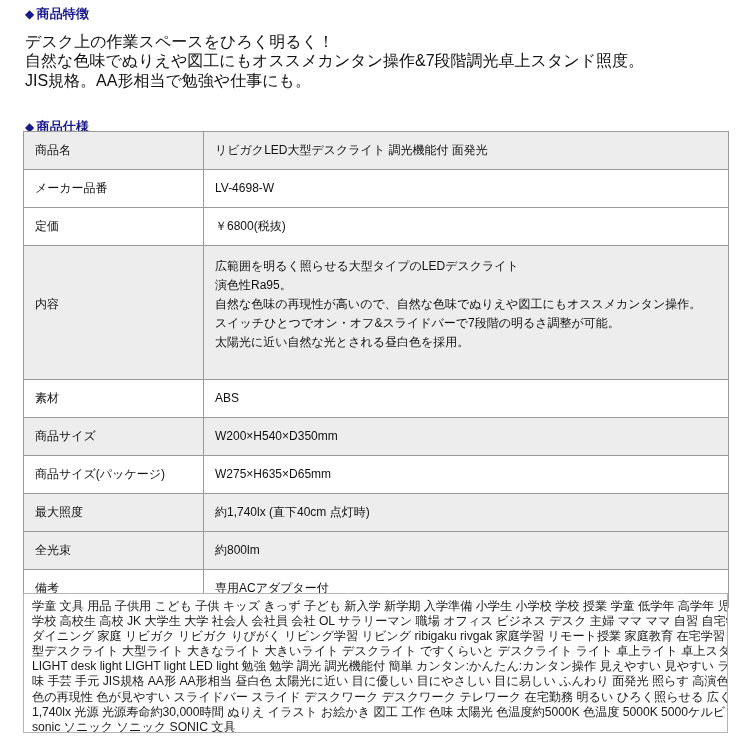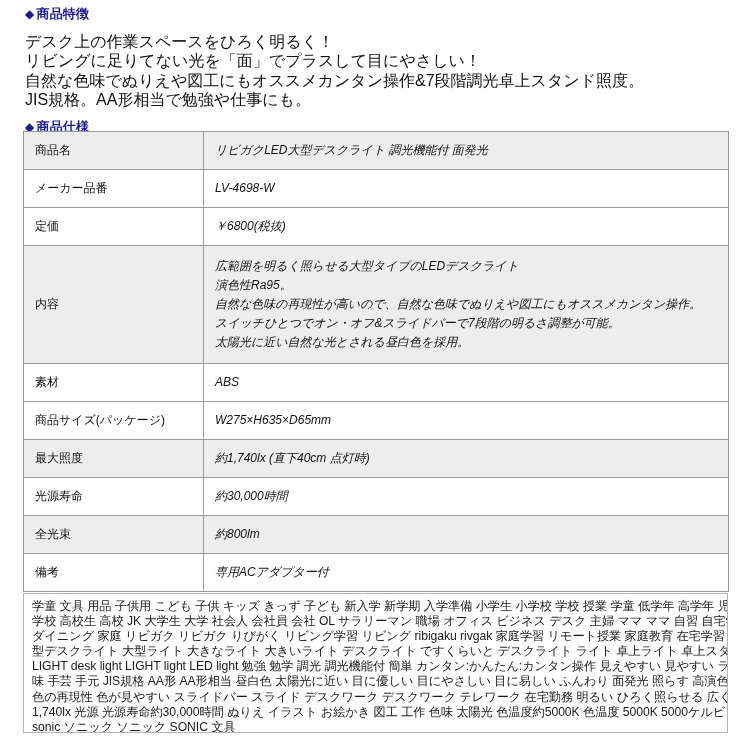--- a/index.html
+++ b/index.html
@@ -86,25 +86,24 @@
     background: #ededed;
   }
   .spec-table tr.plain td {
     background: #ffffff;
   }
   .spec-table td.label {
     white-space: nowrap;
   }
   .spec-table td.value .vline {
     white-space: nowrap;
-    font-style: italic;
   }
   .spec-table tr.tall td {
     padding-top: 11px;
-    padding-bottom: 11px;
+    padding-bottom: 27px;
   }
 
   
   .keyword-box {
     position: absolute;
     left: 23px;
     top: 593px;
     width: 705px;
     height: 140px;
     box-sizing: border-box;
@@ -134,21 +133,20 @@
 <body>
 
 <div class="page">
 
   <div id="feature-head" class="section-head">
     <span class="diamond">◆</span><span>商品特徴</span>
   </div>
 
   <div class="feature-body">
     <div>デスク上の作業スペースをひろく明るく！</div>
-    <div>リビングに足りてない光を「面」でプラスして目にやさしい！</div>
     <div>自然な色味でぬりえや図工にもオススメカンタン操作&amp;7段階調光卓上スタンド照度。</div>
     <div>JIS規格。AA形相当で勉強や仕事にも。</div>
   </div>
 
   <div id="spec-head" class="section-head">
     <span class="diamond">◆</span><span>商品仕様</span>
   </div>
 
   <table class="spec-table">
     <colgroup>
@@ -183,36 +181,36 @@
             <div class="vline">スイッチひとつでオン・オフ&amp;スライドバーで7段階の明るさ調整が可能。</div>
             <div class="vline">太陽光に近い自然な光とされる昼白色を採用。</div>
           </td>
         </tr>
         <tr class="plain">
           <td class="label">素材</td>
           <td class="value">
             <div class="vline">ABS</div>
           </td>
         </tr>
+        <tr class="shade">
+          <td class="label">商品サイズ</td>
+          <td class="value">
+            <div class="vline">W200×H540×D350mm</div>
+          </td>
+        </tr>
         <tr class="plain">
           <td class="label">商品サイズ(パッケージ)</td>
           <td class="value">
             <div class="vline">W275×H635×D65mm</div>
           </td>
         </tr>
         <tr class="shade">
           <td class="label">最大照度</td>
           <td class="value">
             <div class="vline">約1,740lx (直下40cm 点灯時)</div>
-          </td>
-        </tr>
-        <tr class="plain">
-          <td class="label">光源寿命</td>
-          <td class="value">
-            <div class="vline">約30,000時間</div>
           </td>
         </tr>
         <tr class="shade">
           <td class="label">全光束</td>
           <td class="value">
             <div class="vline">約800lm</div>
           </td>
         </tr>
         <tr class="plain">
           <td class="label">備考</td>

